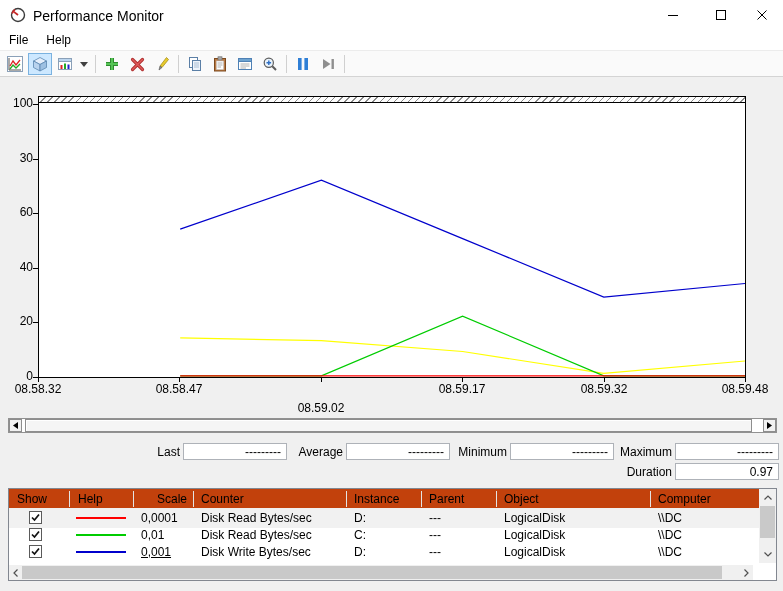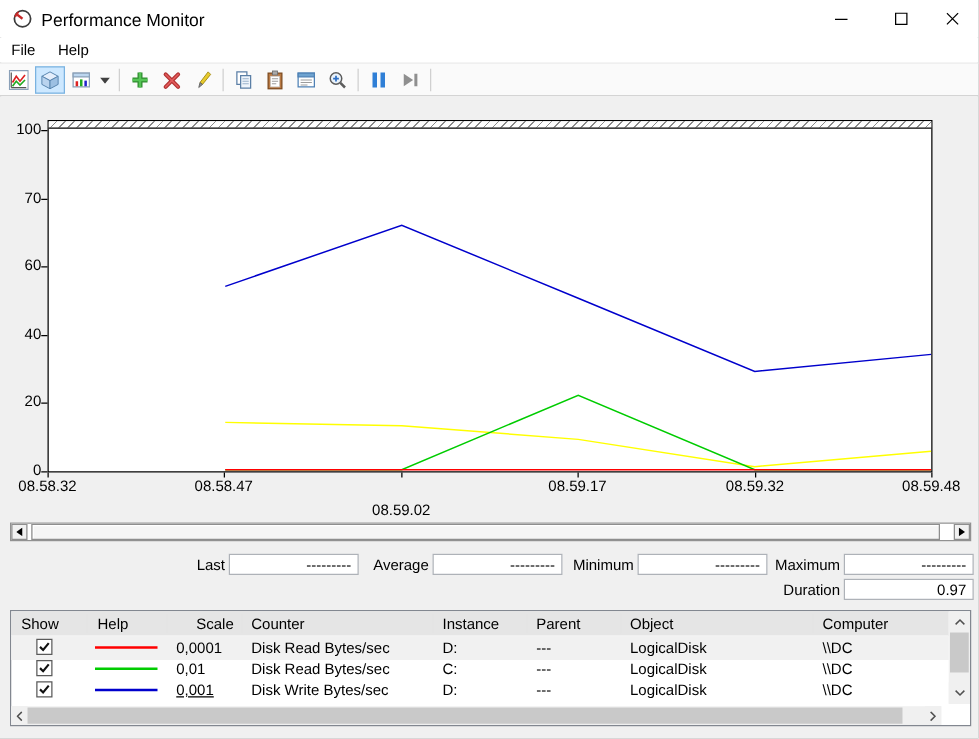--- a/index.html
+++ b/index.html
@@ -38,21 +38,21 @@
   .sb-btn{position:absolute;top:0;width:13px;height:13px;background:#f1f1f1;border:1px solid #8e8e8e;
           display:flex;align-items:center;justify-content:center;}
   .sb-thumb{position:absolute;top:0;height:13px;background:#f5f5f5;border:1px solid #8e8e8e;
             box-shadow:inset 1px 1px 0 #fff;}
   
   .stat-label{position:absolute;width:80px;text-align:right;font-size:12px;}
   .stat-box{position:absolute;width:104px;height:17px;background:#fff;border:1px solid #aeb2b8;
             font-size:12px;text-align:right;padding:1px 5px 0 0;}
   
   .legend{position:absolute;left:8px;top:488px;width:769px;height:93px;background:#fff;border:1px solid #828790;}
-  .lg-header{position:absolute;left:0;top:0;width:750px;height:20px;background:#e5e5e5;border-bottom:1px solid #f0f0f0;}
+  .lg-header{position:absolute;left:0;top:0;width:750px;height:20px;background:#c2410c;border-bottom:1px solid #f0f0f0;}
   .lg-hcell{position:absolute;top:3px;font-size:12px;}
   .lg-hsep{position:absolute;top:2px;width:1px;height:16px;background:#e4e4e4;}
   .lg-row{position:absolute;left:0;width:750px;height:19px;}
   .lg-cell{position:absolute;top:2px;font-size:12px;white-space:nowrap;}
   .lg-check{position:absolute;left:20px;top:2px;width:13px;height:13px;background:#fff;border:1px solid #5a5a5a;
             display:flex;align-items:center;justify-content:center;}
   .lg-swatch{position:absolute;left:67px;top:8px;width:50px;height:2px;}
   .lg-vscroll{position:absolute;right:0;top:0;width:17px;height:74px;background:#f0f0f0;}
   .lg-vbtn{position:absolute;left:0;width:17px;height:17px;display:flex;align-items:center;justify-content:center;background:#f0f0f0;}
   .lg-vthumb{position:absolute;left:1px;top:17px;width:15px;height:32px;background:#c9c9c9;}
@@ -196,21 +196,21 @@
     <svg id="plot-svg" class="plot-svg" viewBox="0 0 706 280" preserveAspectRatio="none">
         <polyline points="141.2,240.9 282.4,243.6 423.6,254.5 564.8,276.3 706.0,264.0" fill="none" stroke="#ffff00" stroke-width="1.2"></polyline>
         <polyline points="141.2,278.8 282.4,278.8 423.6,219.2 564.8,278.8 706.0,278.8" fill="none" stroke="#00cc00" stroke-width="1.2"></polyline>
         <polyline points="141.2,278.8 282.4,278.8 423.6,278.8 564.8,278.8 706.0,278.8" fill="none" stroke="#ff0000" stroke-width="1.2"></polyline>
         <polyline points="141.2,132.1 282.4,83.2 423.6,141.6 564.8,200.1 706.0,186.5" fill="none" stroke="#0000cc" stroke-width="1.2"></polyline>
       </svg>
   </div>
   <div id="axis-layer">
       <div class="ylab" style="left:5px;top:96px;">100</div>
       <div class="ytick" style="left:33px;top:104px;"></div>
-      <div class="ylab" style="left:5px;top:151px;">70</div>
+      <div class="ylab" style="left:5px;top:151px;">30</div>
       <div class="ytick" style="left:33px;top:159px;"></div>
       <div class="ylab" style="left:5px;top:205px;">60</div>
       <div class="ytick" style="left:33px;top:213px;"></div>
       <div class="ylab" style="left:5px;top:260px;">40</div>
       <div class="ytick" style="left:33px;top:268px;"></div>
       <div class="ylab" style="left:5px;top:314px;">20</div>
       <div class="ytick" style="left:33px;top:322px;"></div>
       <div class="ylab" style="left:5px;top:369px;">0</div>
       <div class="ytick" style="left:33px;top:377px;"></div>
       <div class="xlab" style="left:6px;top:382px;">08.58.32</div>

